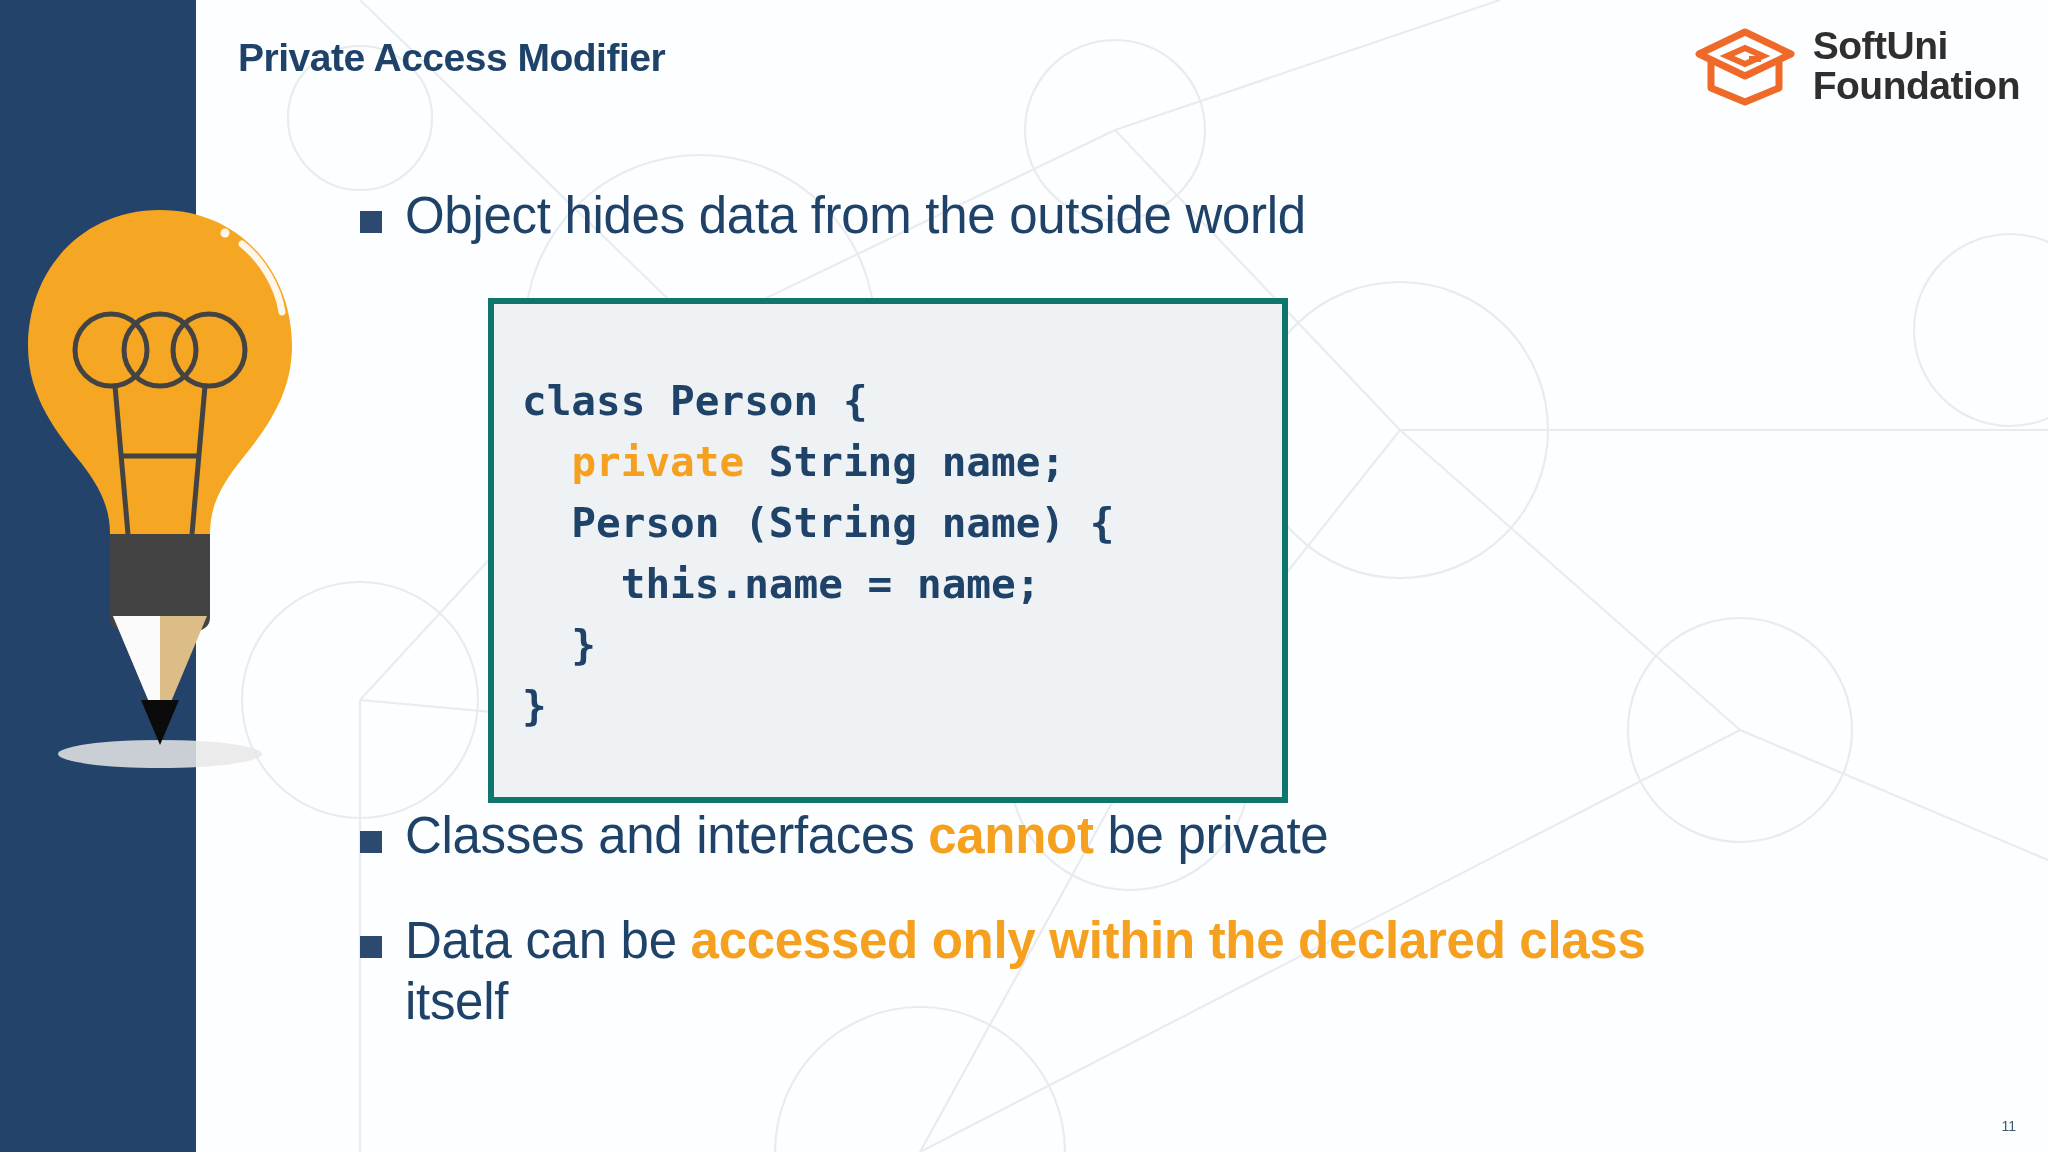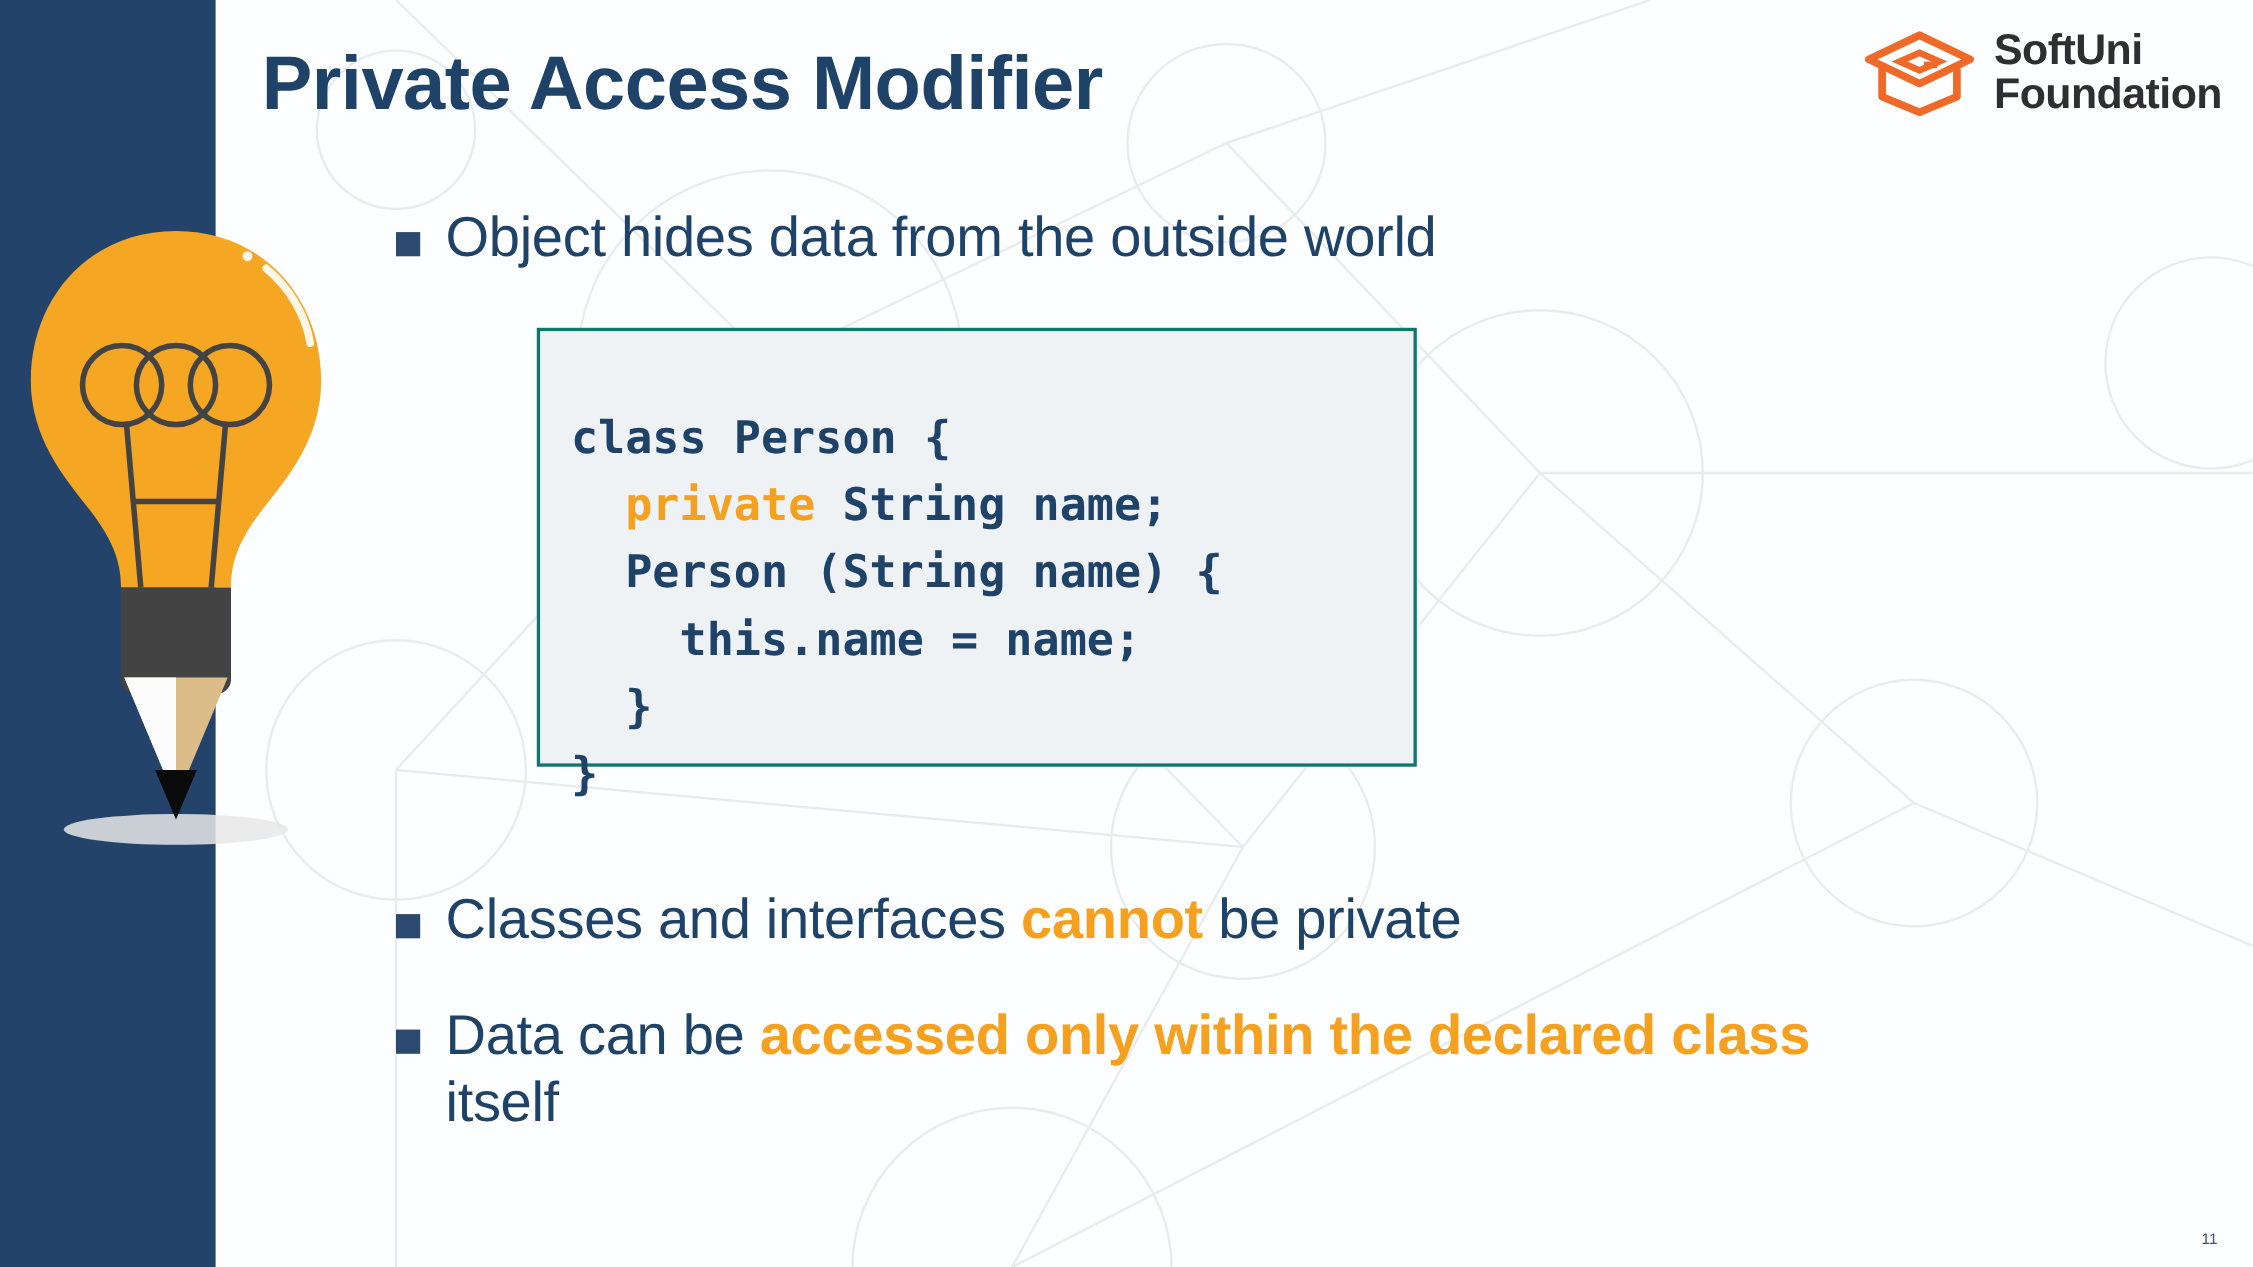--- a/index.html
+++ b/index.html
@@ -65,21 +65,21 @@
     font-weight: bold;
     font-size: 39px;
     letter-spacing: -0.5px;
   }
 
   
   .title {
     position: absolute;
     left: 238px;
     top: 36px;
-    font-size: 69px;
+    font-size: 39px;
     font-weight: bold;
     color: #1f4268;
     letter-spacing: -0.5px;
     z-index: 4;
   }
 
   
   .content {
     position: absolute;
     left: 360px;
@@ -110,23 +110,23 @@
     color: #f5a01e;
     font-weight: bold;
   }
 
   
   .code-box {
     position: absolute;
     left: 488px;
     top: 298px;
     width: 800px;
-    height: 399px;
+    height: 505px;
     background: #eef2f4;
-    border: 3px solid #0f766e;
+    border: 6px solid #0f766e;
     box-sizing: border-box;
     z-index: 4;
   }
   .code-inner {
     padding: 26px 0 0 28px;
     font-family: "DejaVu Sans Mono", monospace;
     font-size: 41px;
     line-height: 1.49;
     color: #1f4268;
     font-weight: bold;

